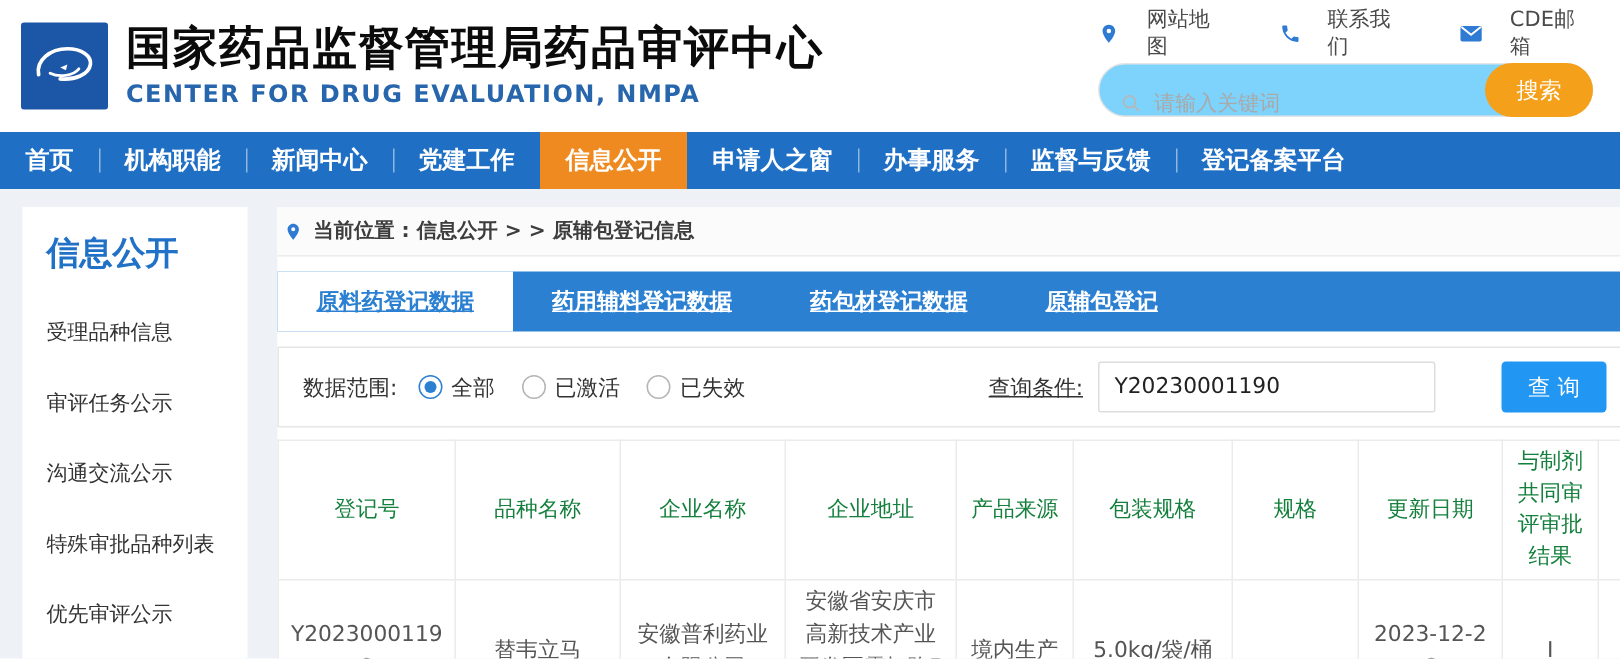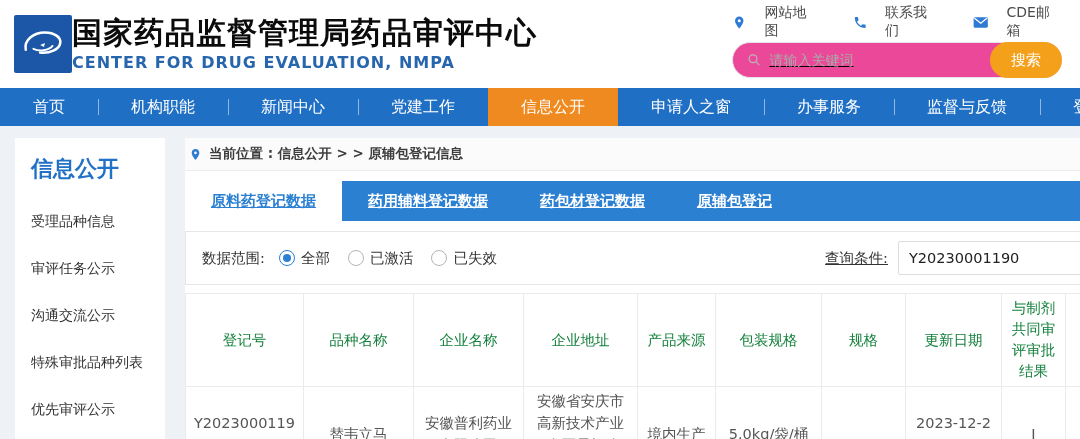--- a/index.html
+++ b/index.html
@@ -2,35 +2,35 @@
 <html><head>
 <meta charset="utf-8">
 <style>
   * { margin:0; padding:0; box-sizing:border-box; }
   html,body { width:1080px; height:439px; overflow:hidden; }
   body { font-family:"DejaVu Sans","Liberation Sans",sans-serif; background:#eef2f7; }
 
   
   .header { height:88px; background:#fff; display:flex; align-items:center; padding:0 16px 0 14px; position:relative; }
   .logo { width:58px; height:58px; background:#1b57a6; border-radius:2px; display:flex; align-items:center; justify-content:center; flex:0 0 auto; }
-  .title-block { }
+  .title-block { margin-left:12px; }
   .site-title { font-size:30px; font-weight:700; color:#0b0b0b; letter-spacing:1px; line-height:1.15; }
   .site-subtitle { font-size:16px; font-weight:700; color:#2766ad; letter-spacing:1px; margin-top:3px; }
   .header-right { position:absolute; right:18px; top:10px; width:330px; }
   .top-links { display:flex; justify-content:flex-end; gap:34px; align-items:center; height:24px; }
   .top-link { display:flex; align-items:center; gap:18px; font-size:14px; color:#4a4a4a; cursor:pointer; }
   .search-row { margin-top:8px; position:relative; height:36px; }
-  .search-pill { width:100%; height:36px; border:1px solid #e4e4e4; border-radius:18px; background:#ec4899; display:flex; align-items:center; padding:0 80px 0 14px;text-decoration:underline; }
+  .search-pill { width:100%; height:36px; border:1px solid #e4e4e4; border-radius:18px; background:#7dd3fc; display:flex; align-items:flex-end; padding:0 80px 0 14px; }
   .search-pill input { border:none; outline:none; font-size:14px; color:#333; width:100%; margin-left:8px; font-family:inherit; background:transparent; }
   .search-pill input::placeholder { color:#a9a9a9; }
   .search-btn { position:absolute; right:0; top:0; height:36px; width:72px; border:none; border-radius:18px; background:#f5a01a; color:#fff; font-size:15px; cursor:pointer; font-family:inherit; }
 
   
   .nav { height:38px; background:#1f6fc5; display:flex; align-items:stretch; }
-  .nav-item { position:relative; display:flex; align-items:center; padding:0 33px; color:#fff; font-size:16px; font-weight:400; cursor:pointer; white-space:nowrap; }
+  .nav-item { position:relative; display:flex; align-items:center; padding:0 17px; color:#fff; font-size:16px; font-weight:700; cursor:pointer; white-space:nowrap; }
   .nav-item + .nav-item::before { content:""; position:absolute; left:0; top:11px; height:16px; width:1px; background:rgba(255,255,255,.5); }
   .nav-item.active { background:#ee8a1f; }
   .nav-item.active::before, .nav-item.active + .nav-item::before { display:none; }
 
   
   .page { display:flex; padding:12px 15px 0 15px; height:313px; }
   .sidebar { width:150px; background:#fff; padding:16px 10px 0 16px; flex:0 0 auto; }
   .sidebar-title { color:#2171c7; font-size:22px; font-weight:700; margin-bottom:6px; }
   .sidebar-item { font-size:14px; color:#333; margin-top:29px; cursor:pointer; white-space:nowrap; }
 
@@ -155,20 +155,21 @@
           <span class="radio"></span>
           <span>已激活</span>
         </div>
         <div class="radio-opt">
           <span class="radio"></span>
           <span>已失效</span>
         </div>
       </div>
       <span class="query-label">查询条件:</span>
       <input type="text" class="query-input" value="Y20230001190" style="">
+      <button class="query-btn">查 询</button>
     </div>
 
     <table>
       <colgroup>
         <col style="width:118px">
           <col style="width:110px">
           <col style="width:110px">
           <col style="width:114px">
           <col style="width:78px">
         <col style="width:106px">

